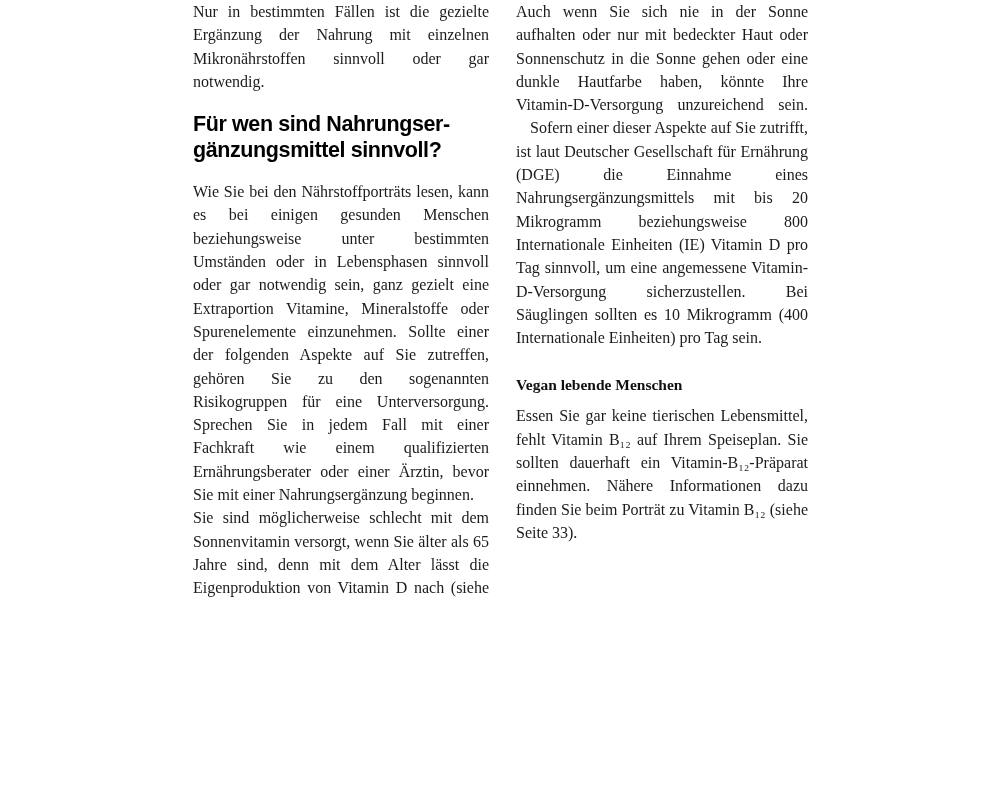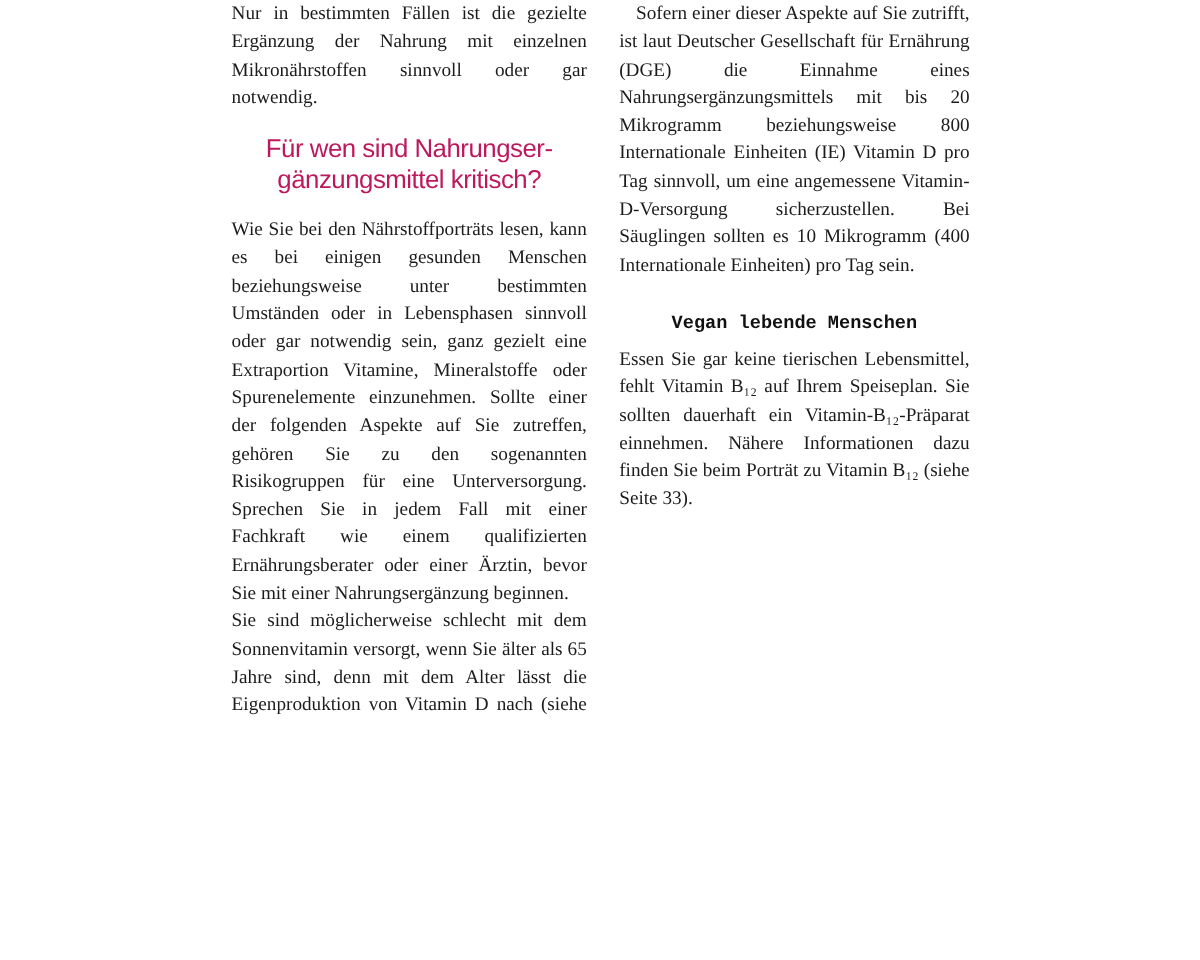--- a/index.html
+++ b/index.html
@@ -38,63 +38,64 @@
   }
   p.indent {
     text-indent: 14px;
   }
   p.justify-last {
     text-align-last: justify;
   }
   h1.heading {
     margin: 18px 0 17px 0;
     font-family: "Liberation Sans", sans-serif;
-    font-weight: 400;
+    font-weight: 700;
     font-size: 21.5px;
     line-height: 26px;
     letter-spacing: -0.4px;
-    color: #be185d;
-    text-align: center;
+    color: #000000;
+    text-align: left;
   }
   h2.subheading {
     margin: 25px 0 8px 0;
-    font-family: Liberation Mono, monospace;
+    font-family: Liberation Serif, serif;
     font-weight: 700;
     font-size: 15.5px;
     line-height: 22px;
     color: #111111;
-    text-align: center;
+    text-align: left;
   }
   .page-number {
     position: absolute;
     left: 193px;
     top: 772px;
     font-family: "Liberation Sans", sans-serif;
     font-weight: 700;
     font-size: 16px;
     color: #0369a1;
   }
 </style>
 </head>
 <body>
 
 <div class="page">
 
   <main class="col col-left">
     <p class="body-text">Nur in bestimmten Fällen ist die gezielte Ergänzung der Nahrung mit einzelnen Mikronährstoffen sinnvoll oder gar notwendig.</p>
 
-    <h1 class="heading"><span>Für wen sind Nahrungser-</span><br><span>gänzungsmittel kritisch?</span></h1>
+    <h1 class="heading"><span>Für wen sind Nahrungser-</span><br><span>gänzungsmittel sinnvoll?</span></h1>
 
     <p class="body-text">Wie Sie bei den Nährstoffporträts lesen, kann es bei einigen gesunden Menschen beziehungsweise unter bestimmten Umständen oder in Lebensphasen sinnvoll oder gar notwendig sein, ganz gezielt eine Extraportion Vitamine, Mineralstoffe oder Spurenelemente einzunehmen. Sollte einer der folgenden Aspekte auf Sie zutreffen, gehören Sie zu den sogenannten Risikogruppen für eine Unterversorgung. Sprechen Sie in jedem Fall mit einer Fachkraft wie einem qualifizierten Ernährungsberater oder einer Ärztin, bevor Sie mit einer Nahrungsergänzung beginnen.</p>
 
 
     <p class="body-text">Sie sind möglicherweise schlecht mit dem Sonnenvitamin versorgt, wenn Sie älter als 65 Jahre sind, denn mit dem Alter lässt die Eigenproduktion von Vitamin D nach (siehe Seite 64).</p>
   </main>
 
   <main class="col col-right">
+    <p class="body-text justify-last">Auch wenn Sie sich nie in der Sonne aufhalten oder nur mit bedeckter Haut oder Sonnenschutz in die Sonne gehen oder eine dunkle Hautfarbe haben, könnte Ihre Vitamin-D-Versorgung unzureichend sein.</p>
 
     <p class="body-text indent">Sofern einer dieser Aspekte auf Sie zutrifft, ist laut Deutscher Gesellschaft für Ernährung (DGE) die Einnahme eines Nahrungsergänzungsmittels mit bis 20 Mikrogramm beziehungsweise 800 Internationale Einheiten (IE) Vitamin D pro Tag sinnvoll, um eine angemessene Vitamin-D-Versorgung sicherzustellen. Bei Säuglingen sollten es 10 Mikrogramm (400 Internationale Einheiten) pro Tag sein.</p>
 
     <h2 class="subheading">Vegan lebende Menschen</h2>
 
     <p class="body-text">Essen Sie gar keine tierischen Lebensmittel, fehlt Vitamin B₁₂ auf Ihrem Speiseplan. Sie sollten dauerhaft ein Vitamin-B₁₂-Präparat einnehmen. Nähere Informationen dazu finden Sie beim Porträt zu Vitamin B₁₂ (siehe Seite 33).</p>
 
   </main>
 
   <div class="page-number">188</div>

